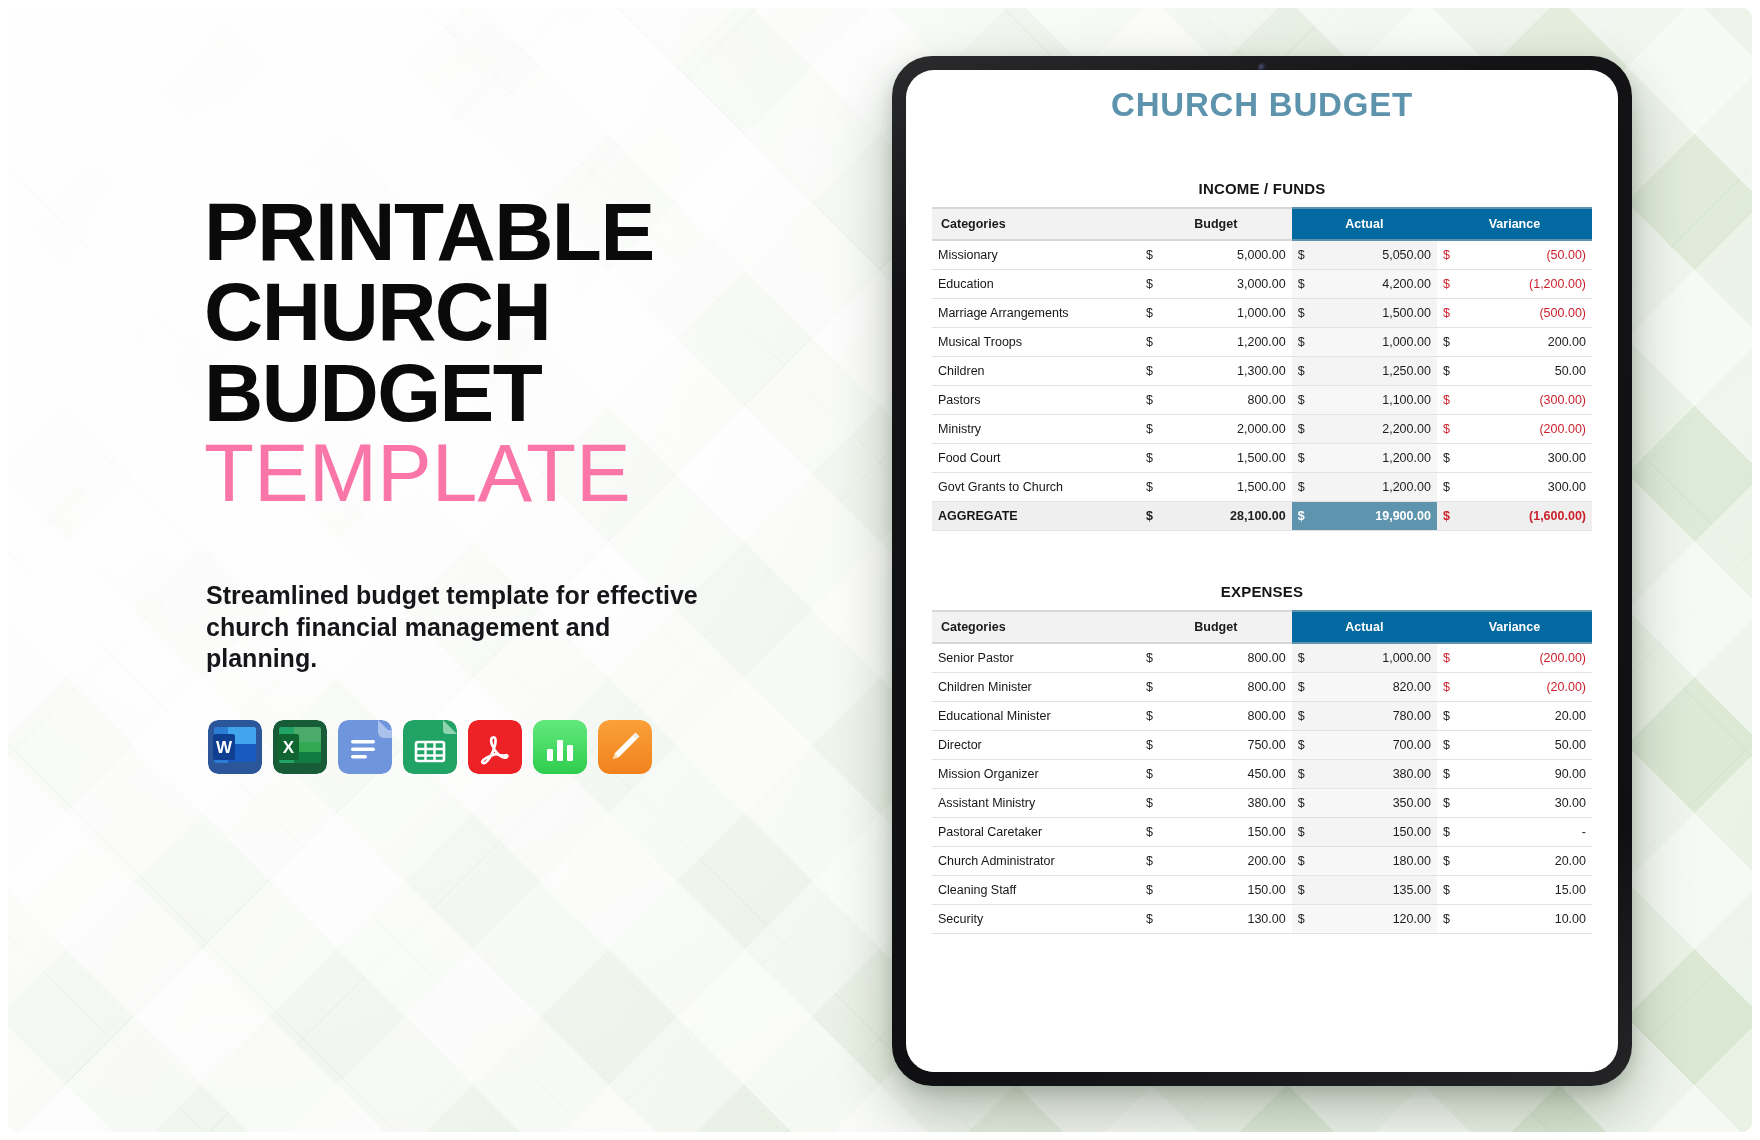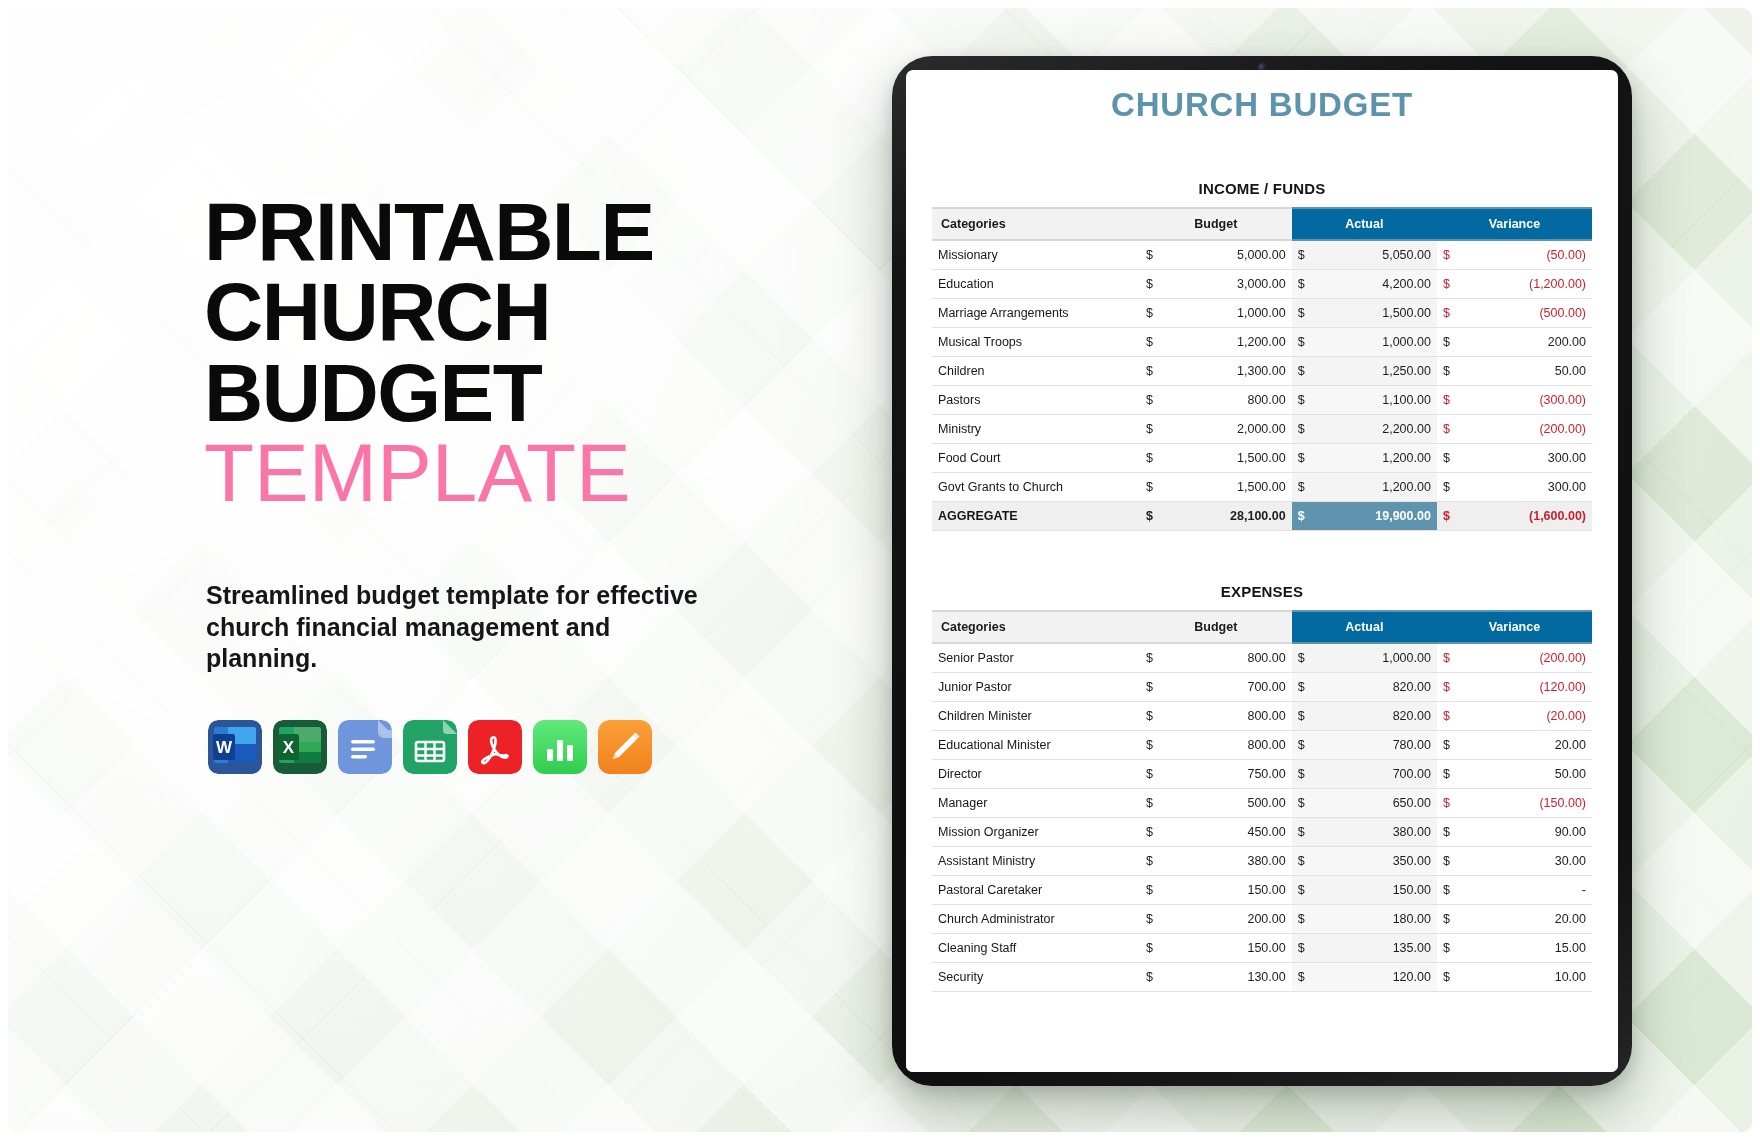--- a/index.html
+++ b/index.html
@@ -130,21 +130,21 @@
     width: 7px;
     height: 7px;
     border-radius: 50%;
     background: radial-gradient(circle at 35% 35%, #4a4f6e 0%, #1b1d2c 70%, #0b0b11 100%);
     box-shadow: 0 0 0 1px rgba(255,255,255,.07);
   }
   .screen {
     width: 100%;
     height: 100%;
     background: #ffffff;
-    border-radius: 7px;
+    border-radius: 28px;
     overflow: hidden;
     position: relative;
   }
   .sheet {
     position: absolute;
     inset: 0;
     padding: 12px 26px 0 26px;
     box-sizing: border-box;
     overflow: hidden;
   }
@@ -489,63 +489,45 @@
                 <tr>
                   <td class="cat">Senior Pastor</td>
                   <td class="sym">$</td>
                   <td class="val">800.00</td>
                   <td class="sym act-cell">$</td>
                   <td class="val act-cell">1,000.00</td>
                   <td class="sym var-neg">$</td>
                   <td class="val var-neg">(200.00)</td>
                 </tr>
                 <tr>
-                  <td class="cat">Junior Pastor</td>
-                  <td class="sym">$</td>
-                  <td class="val">700.00</td>
+                  <td class="cat">Children Minister</td>
+                  <td class="sym">$</td>
+                  <td class="val">800.00</td>
                   <td class="sym act-cell">$</td>
                   <td class="val act-cell">820.00</td>
                   <td class="sym var-neg">$</td>
-                  <td class="val var-neg">(120.00)</td>
-                </tr>
-                <tr>
-                  <td class="cat">Children Minister</td>
+                  <td class="val var-neg">(20.00)</td>
+                </tr>
+                <tr>
+                  <td class="cat">Educational Minister</td>
                   <td class="sym">$</td>
                   <td class="val">800.00</td>
                   <td class="sym act-cell">$</td>
-                  <td class="val act-cell">820.00</td>
-                  <td class="sym var-neg">$</td>
-                  <td class="val var-neg">(20.00)</td>
-                </tr>
-                <tr>
-                  <td class="cat">Educational Minister</td>
-                  <td class="sym">$</td>
-                  <td class="val">800.00</td>
-                  <td class="sym act-cell">$</td>
                   <td class="val act-cell">780.00</td>
                   <td class="sym">$</td>
                   <td class="val">20.00</td>
                 </tr>
                 <tr>
                   <td class="cat">Director</td>
                   <td class="sym">$</td>
                   <td class="val">750.00</td>
                   <td class="sym act-cell">$</td>
                   <td class="val act-cell">700.00</td>
                   <td class="sym">$</td>
                   <td class="val">50.00</td>
-                </tr>
-                <tr>
-                  <td class="cat">Manager</td>
-                  <td class="sym">$</td>
-                  <td class="val">500.00</td>
-                  <td class="sym act-cell">$</td>
-                  <td class="val act-cell">650.00</td>
-                  <td class="sym var-neg">$</td>
-                  <td class="val var-neg">(150.00)</td>
                 </tr>
                 <tr>
                   <td class="cat">Mission Organizer</td>
                   <td class="sym">$</td>
                   <td class="val">450.00</td>
                   <td class="sym act-cell">$</td>
                   <td class="val act-cell">380.00</td>
                   <td class="sym">$</td>
                   <td class="val">90.00</td>
                 </tr>

